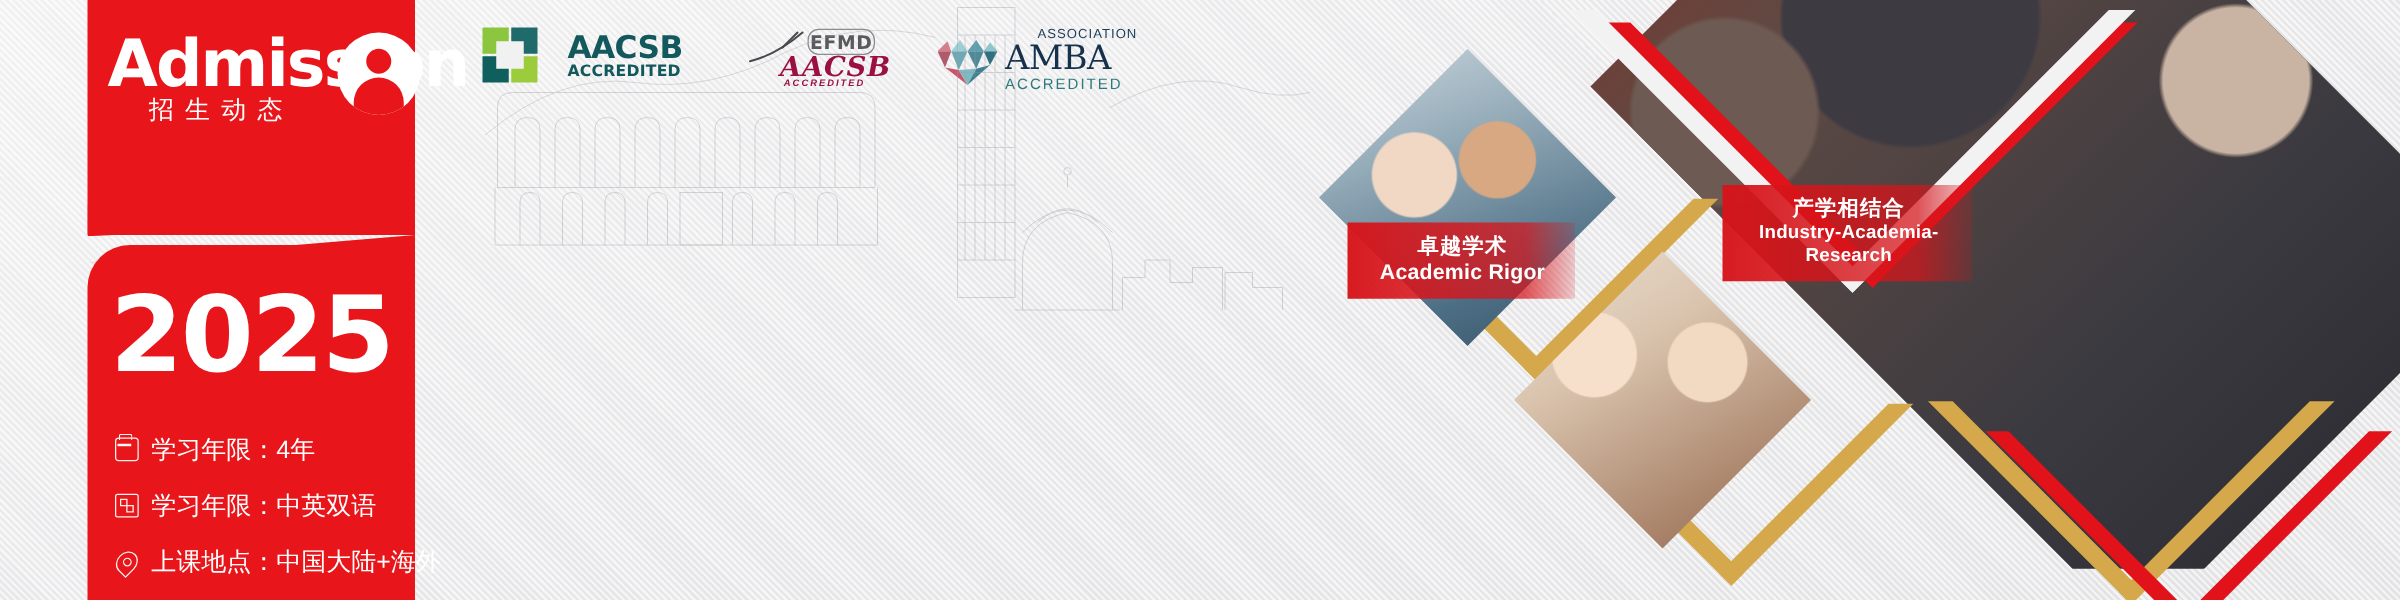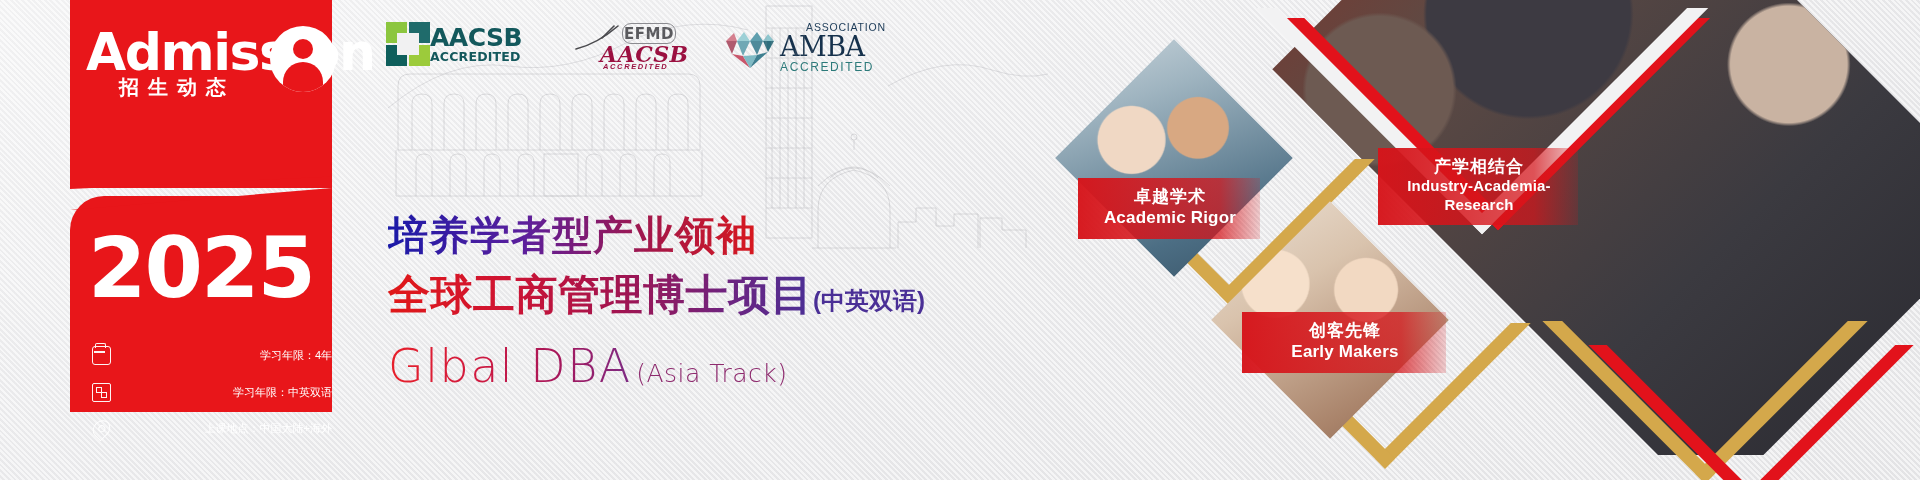--- a/index.html
+++ b/index.html
@@ -22,21 +22,21 @@
   .red-top {
     position:absolute; left:0; top:0; width:262px; height:188px;
     background:#e8161a;
   }
   .red-top:after{
     content:""; position:absolute; left:0; bottom:-1px; width:262px; height:26px;
     background:#e8161a;
     clip-path:polygon(0 0, 100% 0, 100% 52%, 0 100%);
   }
   .red-bottom{
-    position:absolute; left:0; top:196px; width:262px; height:216px;
+    position:absolute; left:0; top:196px; width:262px; height:284px;
     background:#e8161a;
     border-top-left-radius:34px;
   }
   .red-bottom:before{
     content:""; position:absolute; left:0; top:-8px; width:262px; height:22px;
     background:#e8161a;
     clip-path:polygon(0 100%, 100% 0, 100% 100%, 0 100%);
   }
 
   .admission-logo{
@@ -44,21 +44,21 @@
   }
   .adm-word{
     position:absolute; left:0; top:0;
     font-family:"DejaVu Sans", sans-serif;
     font-weight:700; font-size:52px; letter-spacing:-1.5px;
     color:#ffffff; line-height:56px;
     white-space:nowrap;
   }
   .adm-cn{
     position:absolute; left:33px; top:50px;
-    font-size:20px; font-weight:700; color:#ffffff;
+    font-size:20px; font-weight:400; color:#ffffff;
     letter-spacing:9px; white-space:nowrap;
   }
   .adm-circle{
     position:absolute; right:-4px; top:2px; width:66px; height:66px;
     border-radius:50%; background:#ffffff;
     overflow:hidden;
   }
   .adm-circle .head{
     position:absolute; left:50%; top:13px; transform:translateX(-50%);
     width:20px; height:20px; border-radius:50%; background:#e8161a;
@@ -73,21 +73,21 @@
     text-align:center;
     font-family:"DejaVu Sans", sans-serif;
     font-size:84px; font-weight:700; color:#ffffff;
     letter-spacing:-2px; line-height:88px;
   }
 
   .info-list{ position:absolute; left:22px; top:150px; width:240px; }
   .info-row{
     display:flex; align-items:center; gap:10px;
     margin-bottom:18px; color:#ffffff;
-    font-size:11px; white-space:nowrap;justify-content:space-between;
+    font-size:20px; white-space:nowrap;
   }
   .info-ico{
     width:19px; height:19px; flex:0 0 19px;
     position:relative; opacity:.95;
   }
   .ico-cal{ border:1.6px solid #fff; border-radius:3px; }
   .ico-cal:before{
     content:""; position:absolute; left:2px; top:-4px; width:9px; height:4px;
     border:1.6px solid #fff; border-bottom:none; border-radius:2px 2px 0 0;
   }
@@ -111,21 +111,21 @@
     content:""; position:absolute; left:50%; top:50%;
     transform:translate(-50%,-50%); width:5px; height:5px;
     border-radius:50%; border:1.4px solid #fff;
   }
 
   
   .accreds{
     position:absolute; left:386px; top:22px;
     display:flex; align-items:flex-start; gap:52px;
   }
-  .accred{ display:flex; align-items:center; gap:0; }
+  .accred{ display:flex; align-items:center; gap:24px; }
 
   .aacsb-mark{ width:44px; height:44px; position:relative; }
   .aacsb-mark i{ position:absolute; display:block; }
   .aacsb-mark .q1{ left:0; top:0; width:21px; height:21px; background:#8cc63f; }
   .aacsb-mark .q2{ right:0; top:0; width:21px; height:21px; background:#1f6b6b; }
   .aacsb-mark .q3{ left:0; bottom:0; width:21px; height:21px; background:#0f5f5c; }
   .aacsb-mark .q4{ right:0; bottom:0; width:21px; height:21px; background:#9ccb3b; }
   .aacsb-mark .inner{
     left:11px; top:11px; width:22px; height:22px; background:#f1f1f2;
   }
@@ -446,30 +446,20 @@
       <line x1="424" y1="248" x2="508" y2="248"></line>
 
       <path d="M510 248 L510 222 L528 222 L528 208 L548 208 L548 226 L566 226 L566 214 L590 214 L590 248"></path>
       <path d="M592 248 L592 218 L614 218 L614 230 L638 230 L638 248"></path>
 
       <path d="M0 108 Q60 58 120 66 Q180 74 240 42 Q300 14 360 30" stroke-width="0.7"></path>
       <path d="M500 86 Q556 54 604 70 Q636 80 660 74" stroke-width="0.7"></path>
     </g>
   </svg>
 
-  <div class="headlines">
-    <div class="hl-1">培养学者型产业领袖</div>
-    <div class="hl-2">
-      <span class="big">全球工商管理博士项目</span><span class="paren">(中英双语)</span>
-    </div>
-    <div class="hl-3">
-      <span class="en">Glbal DBA</span>
-      <span class="sub">(Asia Track)</span>
-    </div>
-  </div>
 
   <div class="collage">
 
     <div class="ph blk-tr">
       <div class="img"></div>
     </div>
 
     <div class="chev chev-red" style="left:318px; top:-132px; width:300px; height:300px; transform:rotate(-45deg);"></div>
     <div class="chev chev-white" style="left:292px; top:-152px; width:320px; height:320px; transform:rotate(-45deg);"></div>
 
@@ -488,19 +478,15 @@
     <div class="ribbon rb-1 center">
       <div class="cn">卓越学术</div>
       <div class="en">Academic Rigor</div>
     </div>
 
     <div class="ribbon rb-2 center">
       <div class="cn">产学相结合</div>
       <div class="en">Industry-Academia-Research</div>
     </div>
 
-    <div class="ribbon rb-3 center">
-      <div class="cn">创客先锋</div>
-      <div class="en">Early Makers</div>
-    </div>
   </div>
 
 </div>
 
 </body></html>

